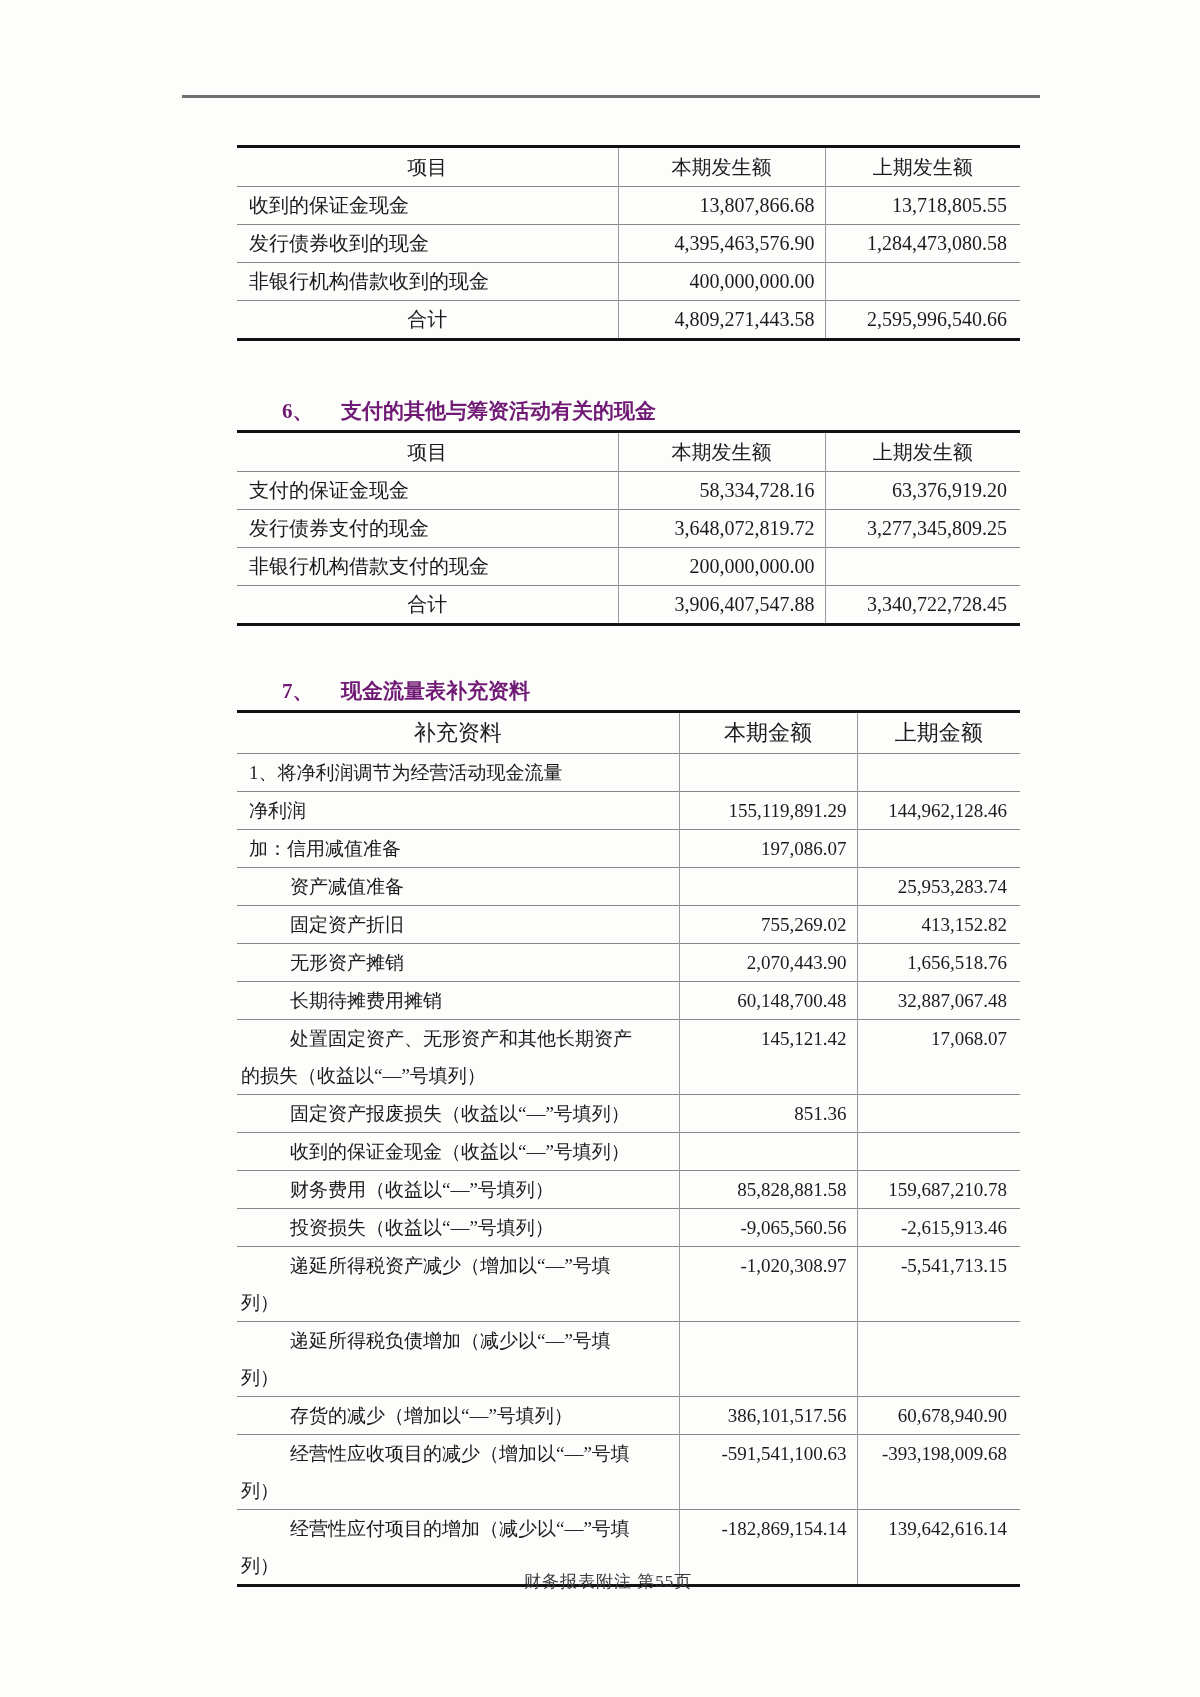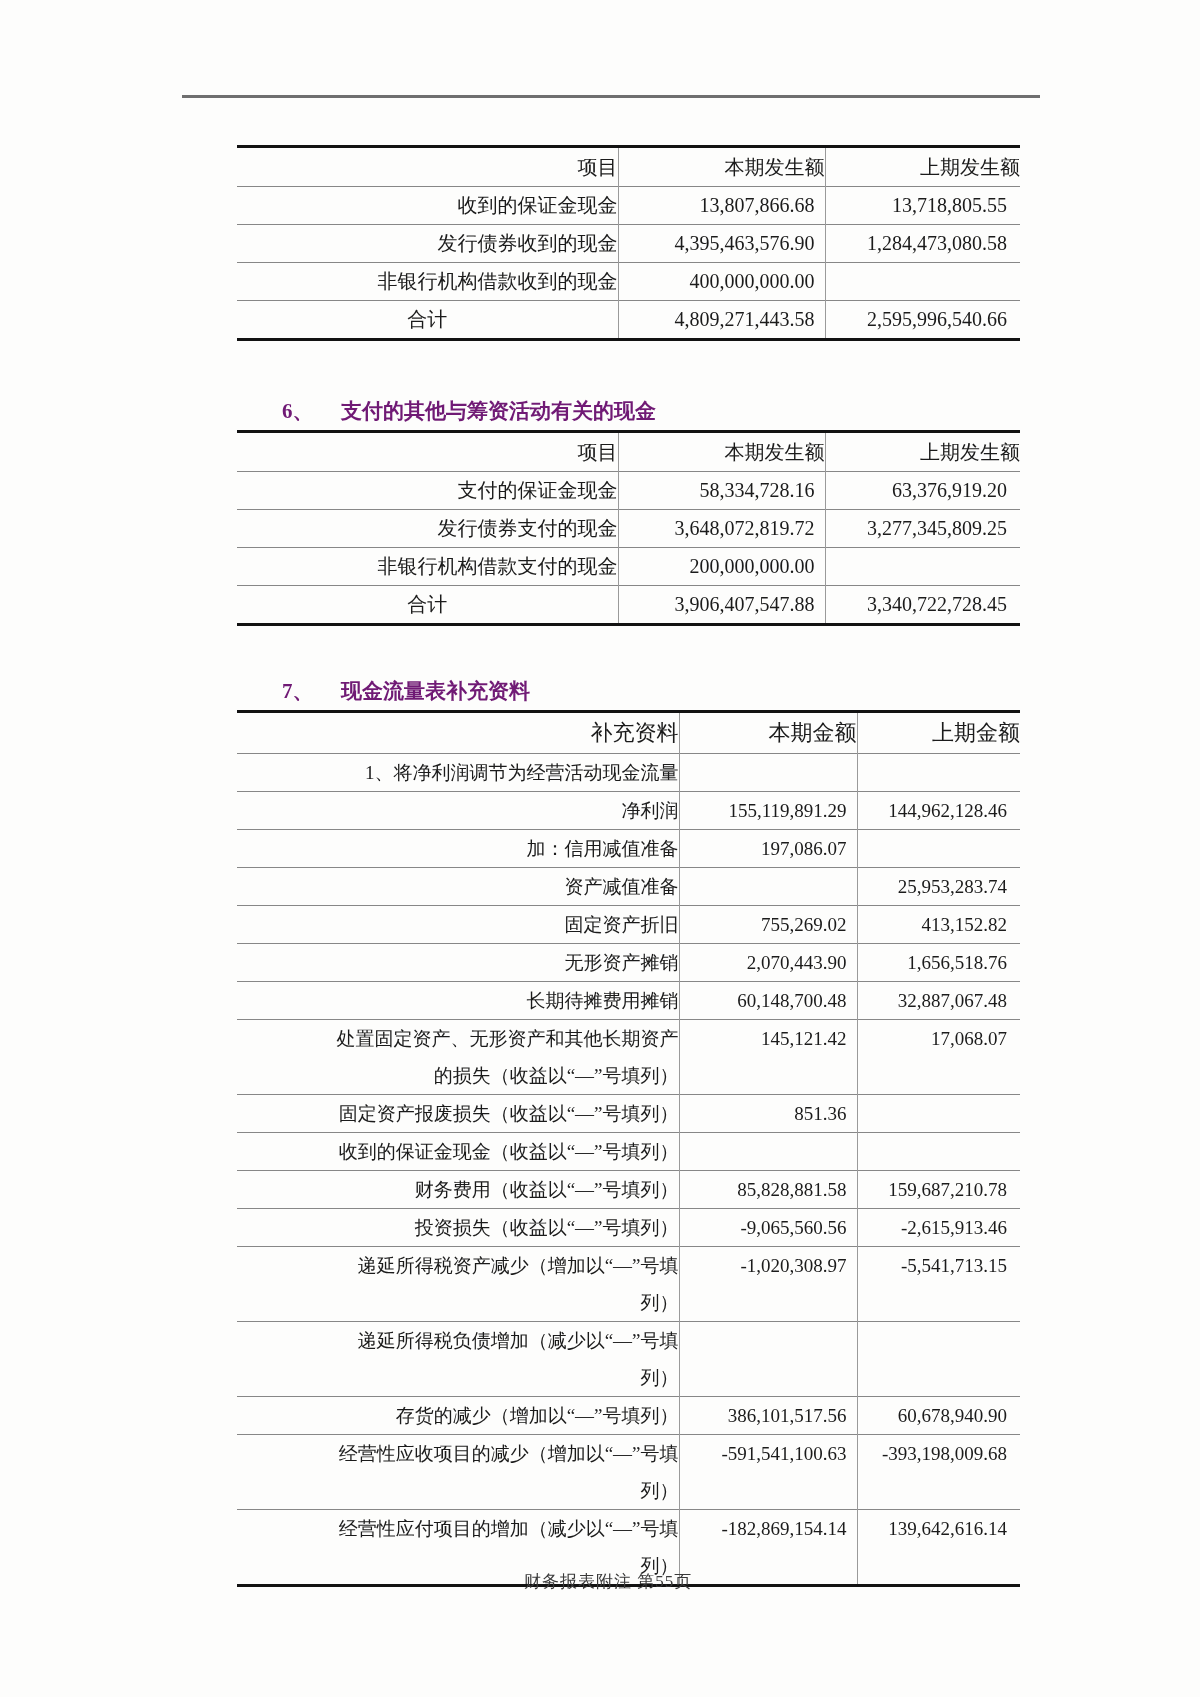--- a/index.html
+++ b/index.html
@@ -36,35 +36,35 @@
   }
   .t12 col.c1 { width: 381px; }
   .t12 col.c2 { width: 207px; }
   .t12 col.c3 { width: 195px; }
   .t3  col.c1 { width: 442px; }
   .t3  col.c2 { width: 178px; }
   .t3  col.c3 { width: 163px; }
 
   th {
     font-weight: normal;
-    text-align: right;
+    text-align: center;
     padding: 0;
   }
   .t12 th { font-size: 20px; line-height: 38px; }
   .t3  th { font-size: 22px; line-height: 40px; }
   td { padding: 0; vertical-align: top; }
   .t12 td { font-size: 20px; line-height: 37px; }
   .t3  td { font-size: 19px; line-height: 37px; }
 
   tbody td { border-top: 1px solid #878787; }
   th:nth-child(2), td:nth-child(2),
   th:nth-child(3), td:nth-child(3) { border-left: 1px solid #9a9a9a; }
 
   td.label {
-    text-align: right;
+    text-align: left;
     padding-left: 4px;
     text-indent: 8px;
     white-space: pre-wrap;
   }
   .t3 td.label.ind { text-indent: 49px; }
   td.label.total { text-align: center; padding-left: 0; text-indent: 0; }
   td.num {
     text-align: right;
     padding-right: 10px;
     font-variant-numeric: lining-nums;

